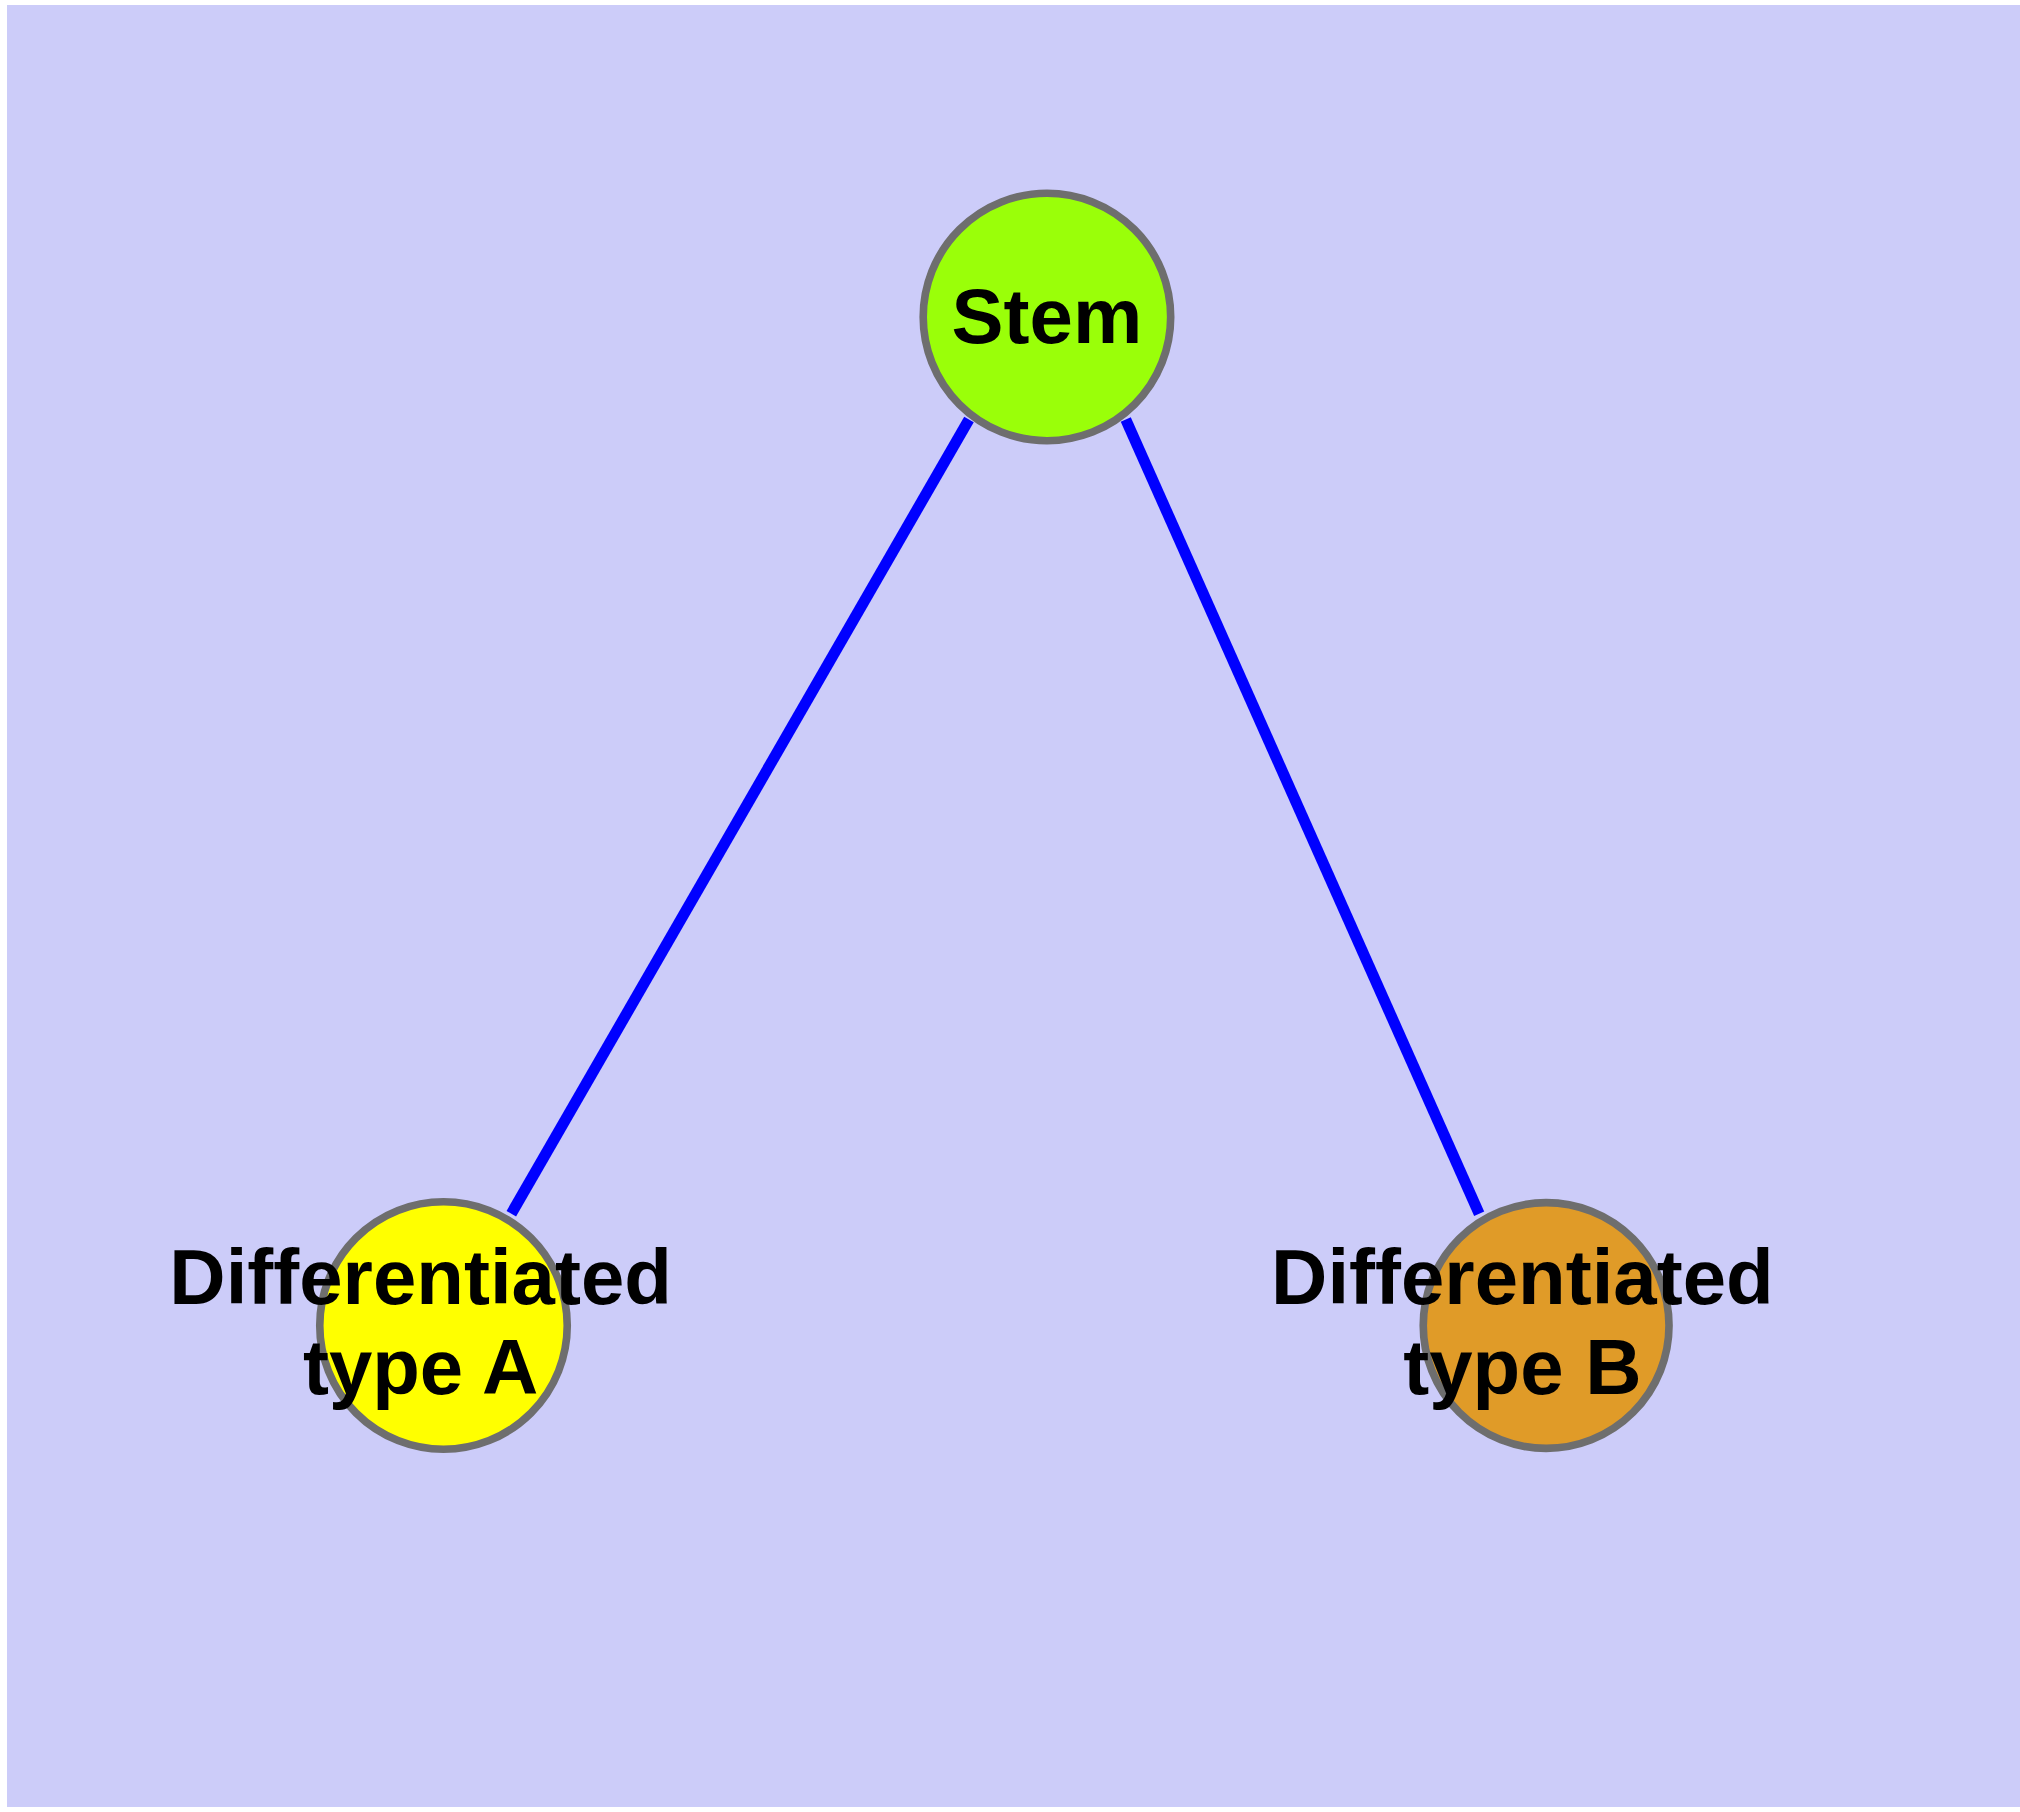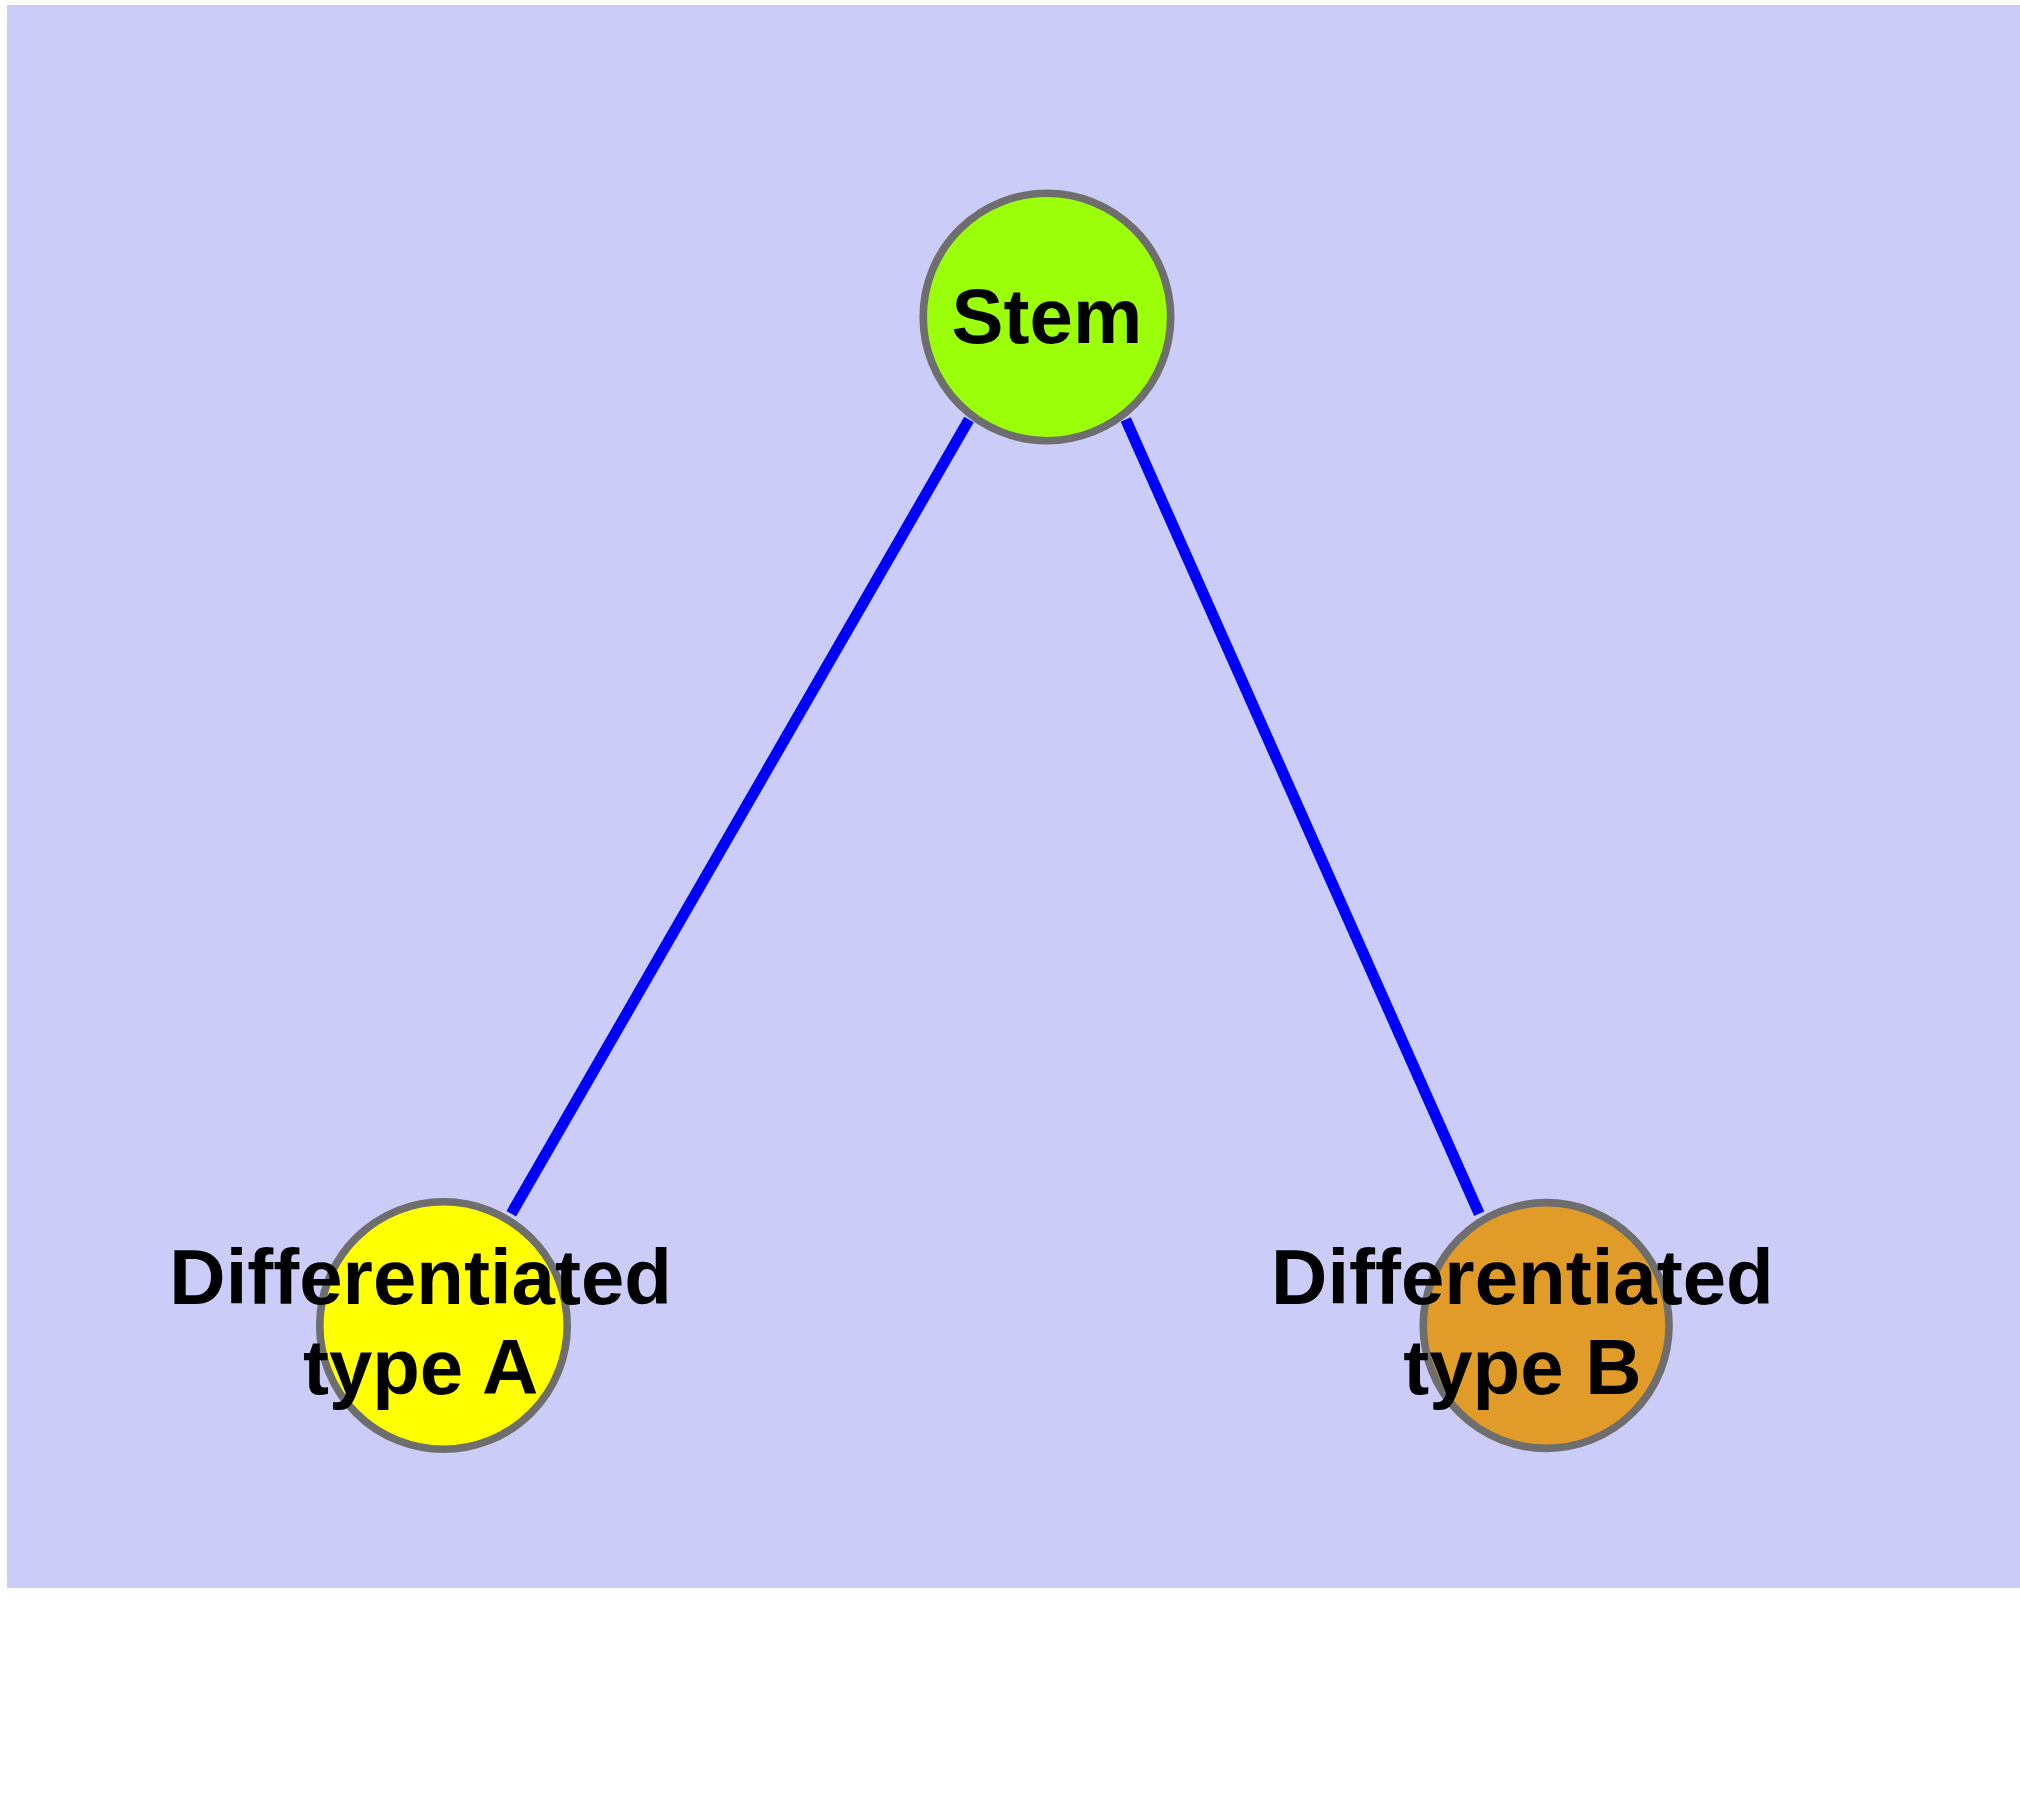--- a/index.html
+++ b/index.html
@@ -3,21 +3,21 @@
 <meta charset="utf-8">
 <style>
   html, body {
     margin: 0;
     padding: 0;
     background: #ffffff;
   }
   #canvas {
     position: relative;
     width: 2021px;
-    height: 1588px;
+    height: 1812px;
     background: #ffffff;
     overflow: hidden;
   }
   #plot-area {
     position: absolute;
     left: 6.8px;
     top: 5.1px;
     width: 2014px;
     height: 1802px;
     background: #ccccf9;

